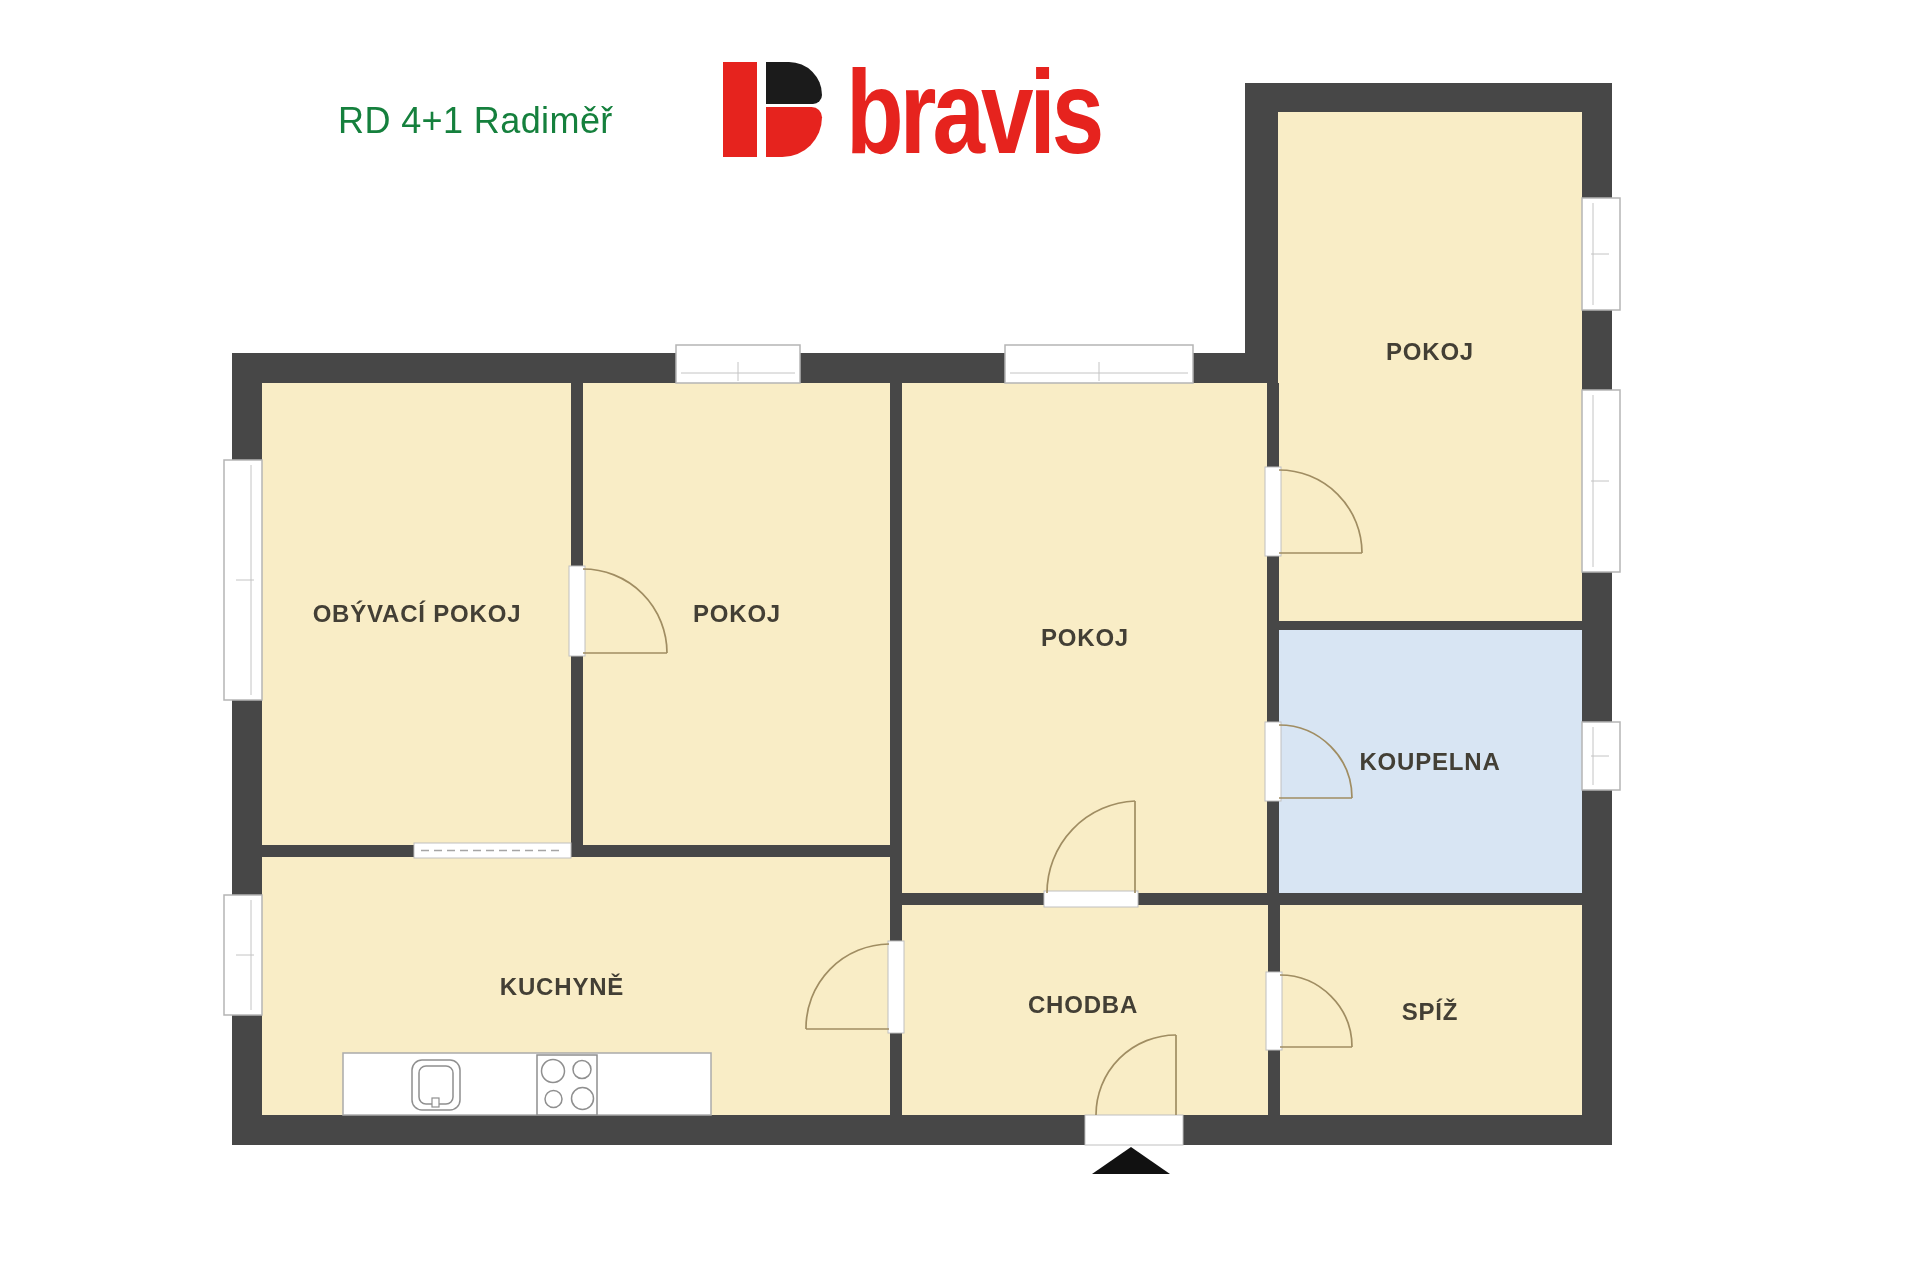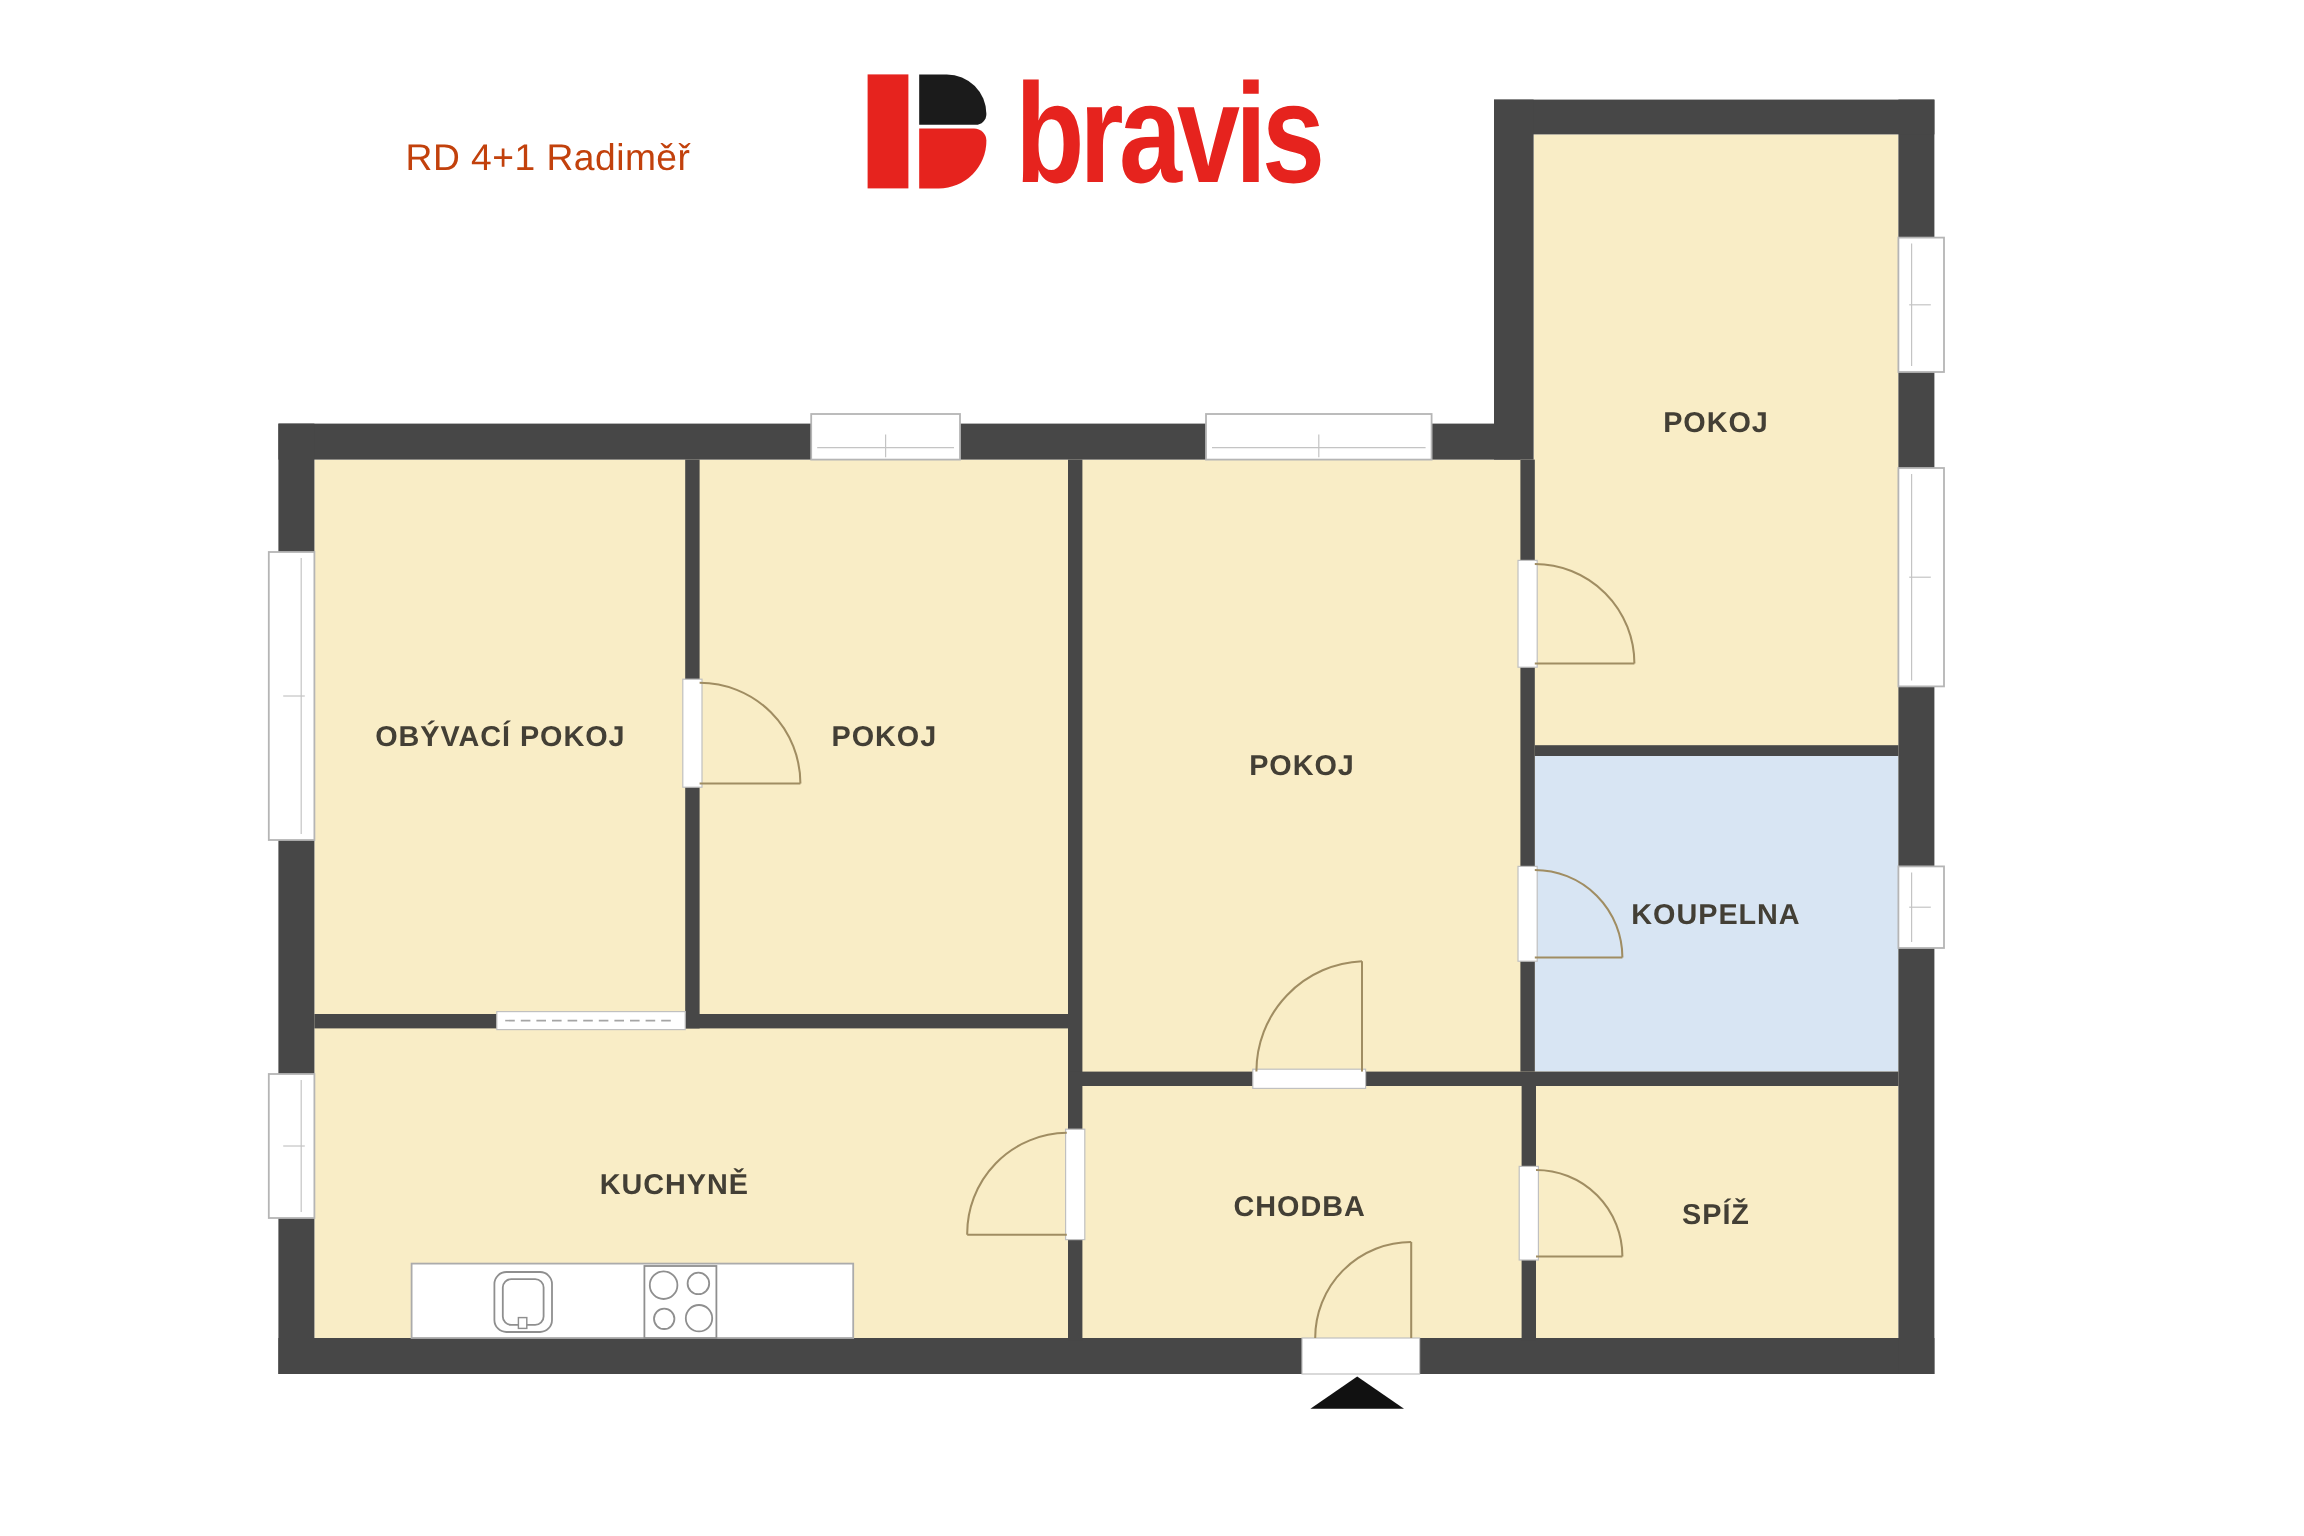--- a/index.html
+++ b/index.html
@@ -4,22 +4,22 @@
 <style>
   html,body{margin:0;padding:0;background:#ffffff;}
   .canvas{
     position:relative;
     width:1920px;height:1280px;
     background:#ffffff;
     font-family:"Liberation Sans", sans-serif;
     overflow:hidden;
   }
   .page-title{
-    position:absolute;left:338px;top:114px;
-    font-size:31px;color:#c2410c;letter-spacing:0.4px;
+    position:absolute;left:338px;top:100px;
+    font-size:36px;color:#15803d;letter-spacing:0.4px;
     white-space:nowrap;
   }
   .logo{position:absolute;left:0;top:0;width:1920px;height:0;}
   .logo-bar{position:absolute;left:723px;top:62px;width:34px;height:95px;background:#e6231e;}
   .logo-top{position:absolute;left:766px;top:62px;width:56px;height:42px;background:#1b1b1b;border-radius:0 44px 12px 0;}
   .logo-bottom{position:absolute;left:766px;top:107px;width:56px;height:50px;background:#e6231e;border-radius:0 12px 46px 0;}
   .logo-text{
     position:absolute;left:846px;top:53px;
     font-size:118px;font-weight:bold;color:#e6231e;
     line-height:1;letter-spacing:-5px;

